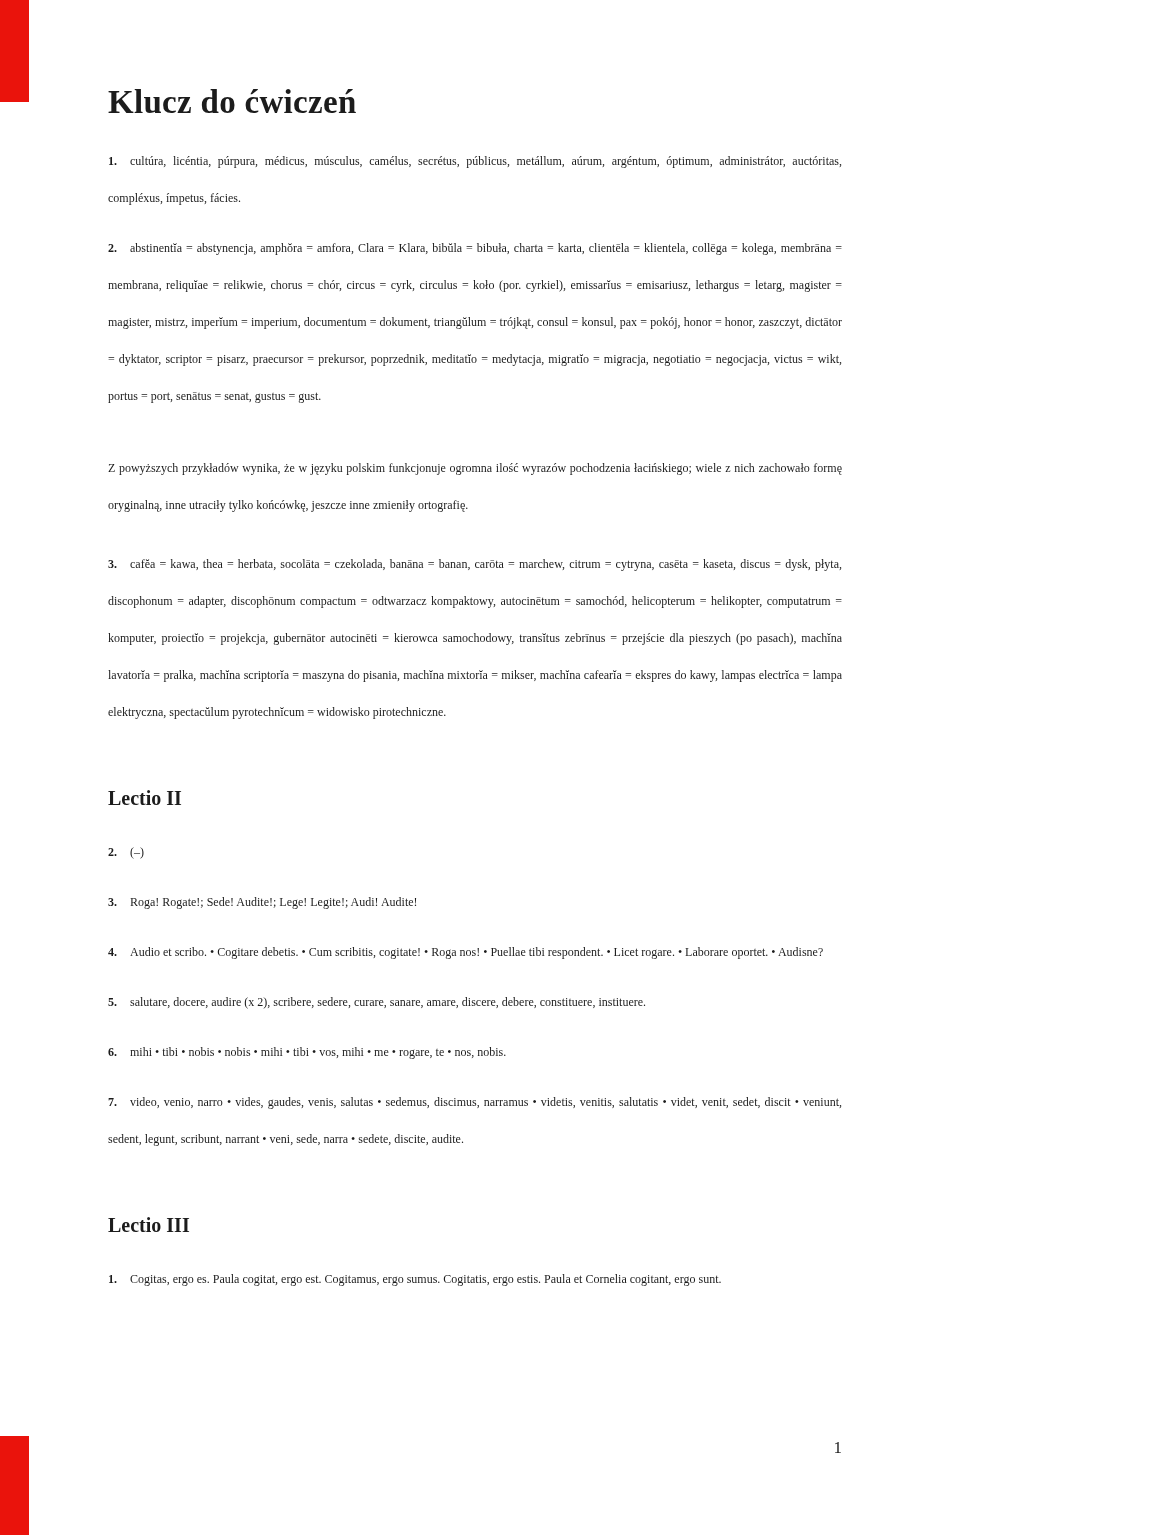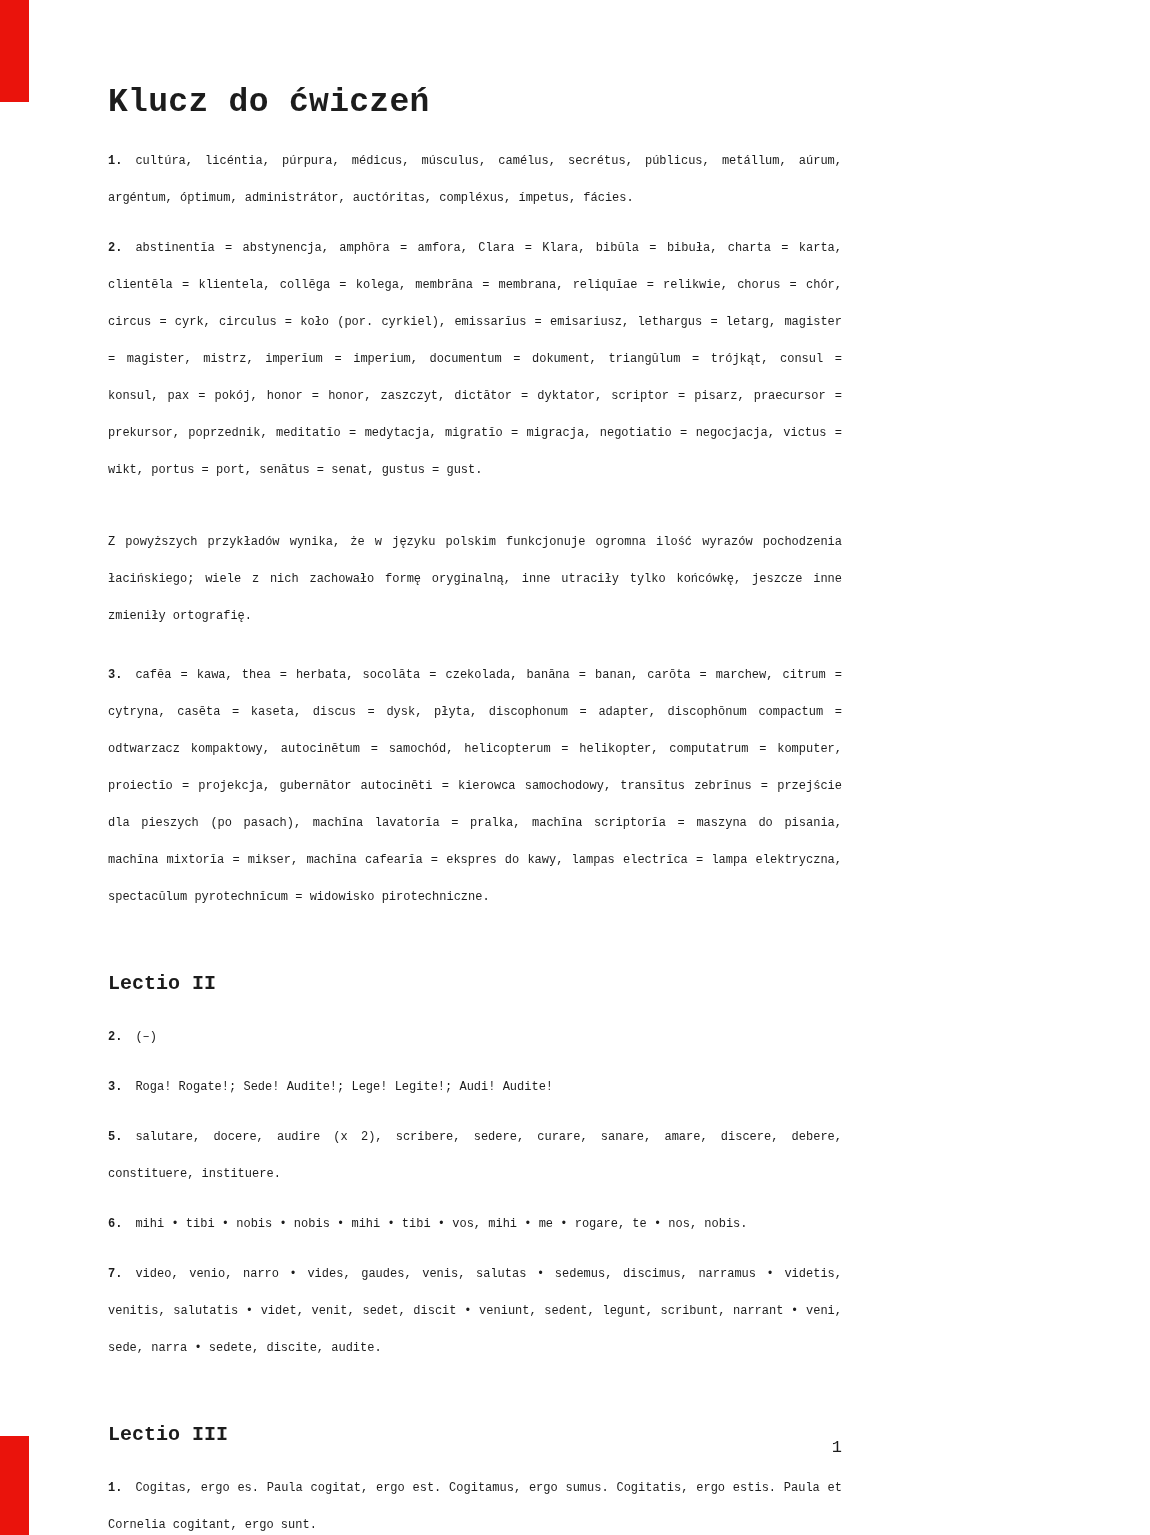--- a/index.html
+++ b/index.html
@@ -7,21 +7,21 @@
     padding: 0;
     background: #ffffff;
   }
   .page {
     position: relative;
     width: 948px;
     height: 1535px;
     background: #ffffff;
     box-sizing: border-box;
     padding: 84px 106px 0 108px;
-    font-family: Liberation Mono, monospace;
+    font-family: Liberation Serif, serif;
     color: #1c1c1c;
     overflow: hidden;
   }
   .red-mark {
     position: absolute;
     left: 0;
     width: 29px;
     background: #ea130c;
   }
   .red-mark.top { top: 0; height: 102px; }
@@ -80,20 +80,21 @@
 
   <p class="item"><span class="num">3.</span><span>cafĕa = kawa, thea = herbata, socolāta = czekolada, banāna = banan, carōta = marchew, citrum = cytryna, casēta = kaseta, discus = dysk, płyta, discophonum = adapter, discophōnum compactum = odtwarzacz kompaktowy, autocinētum = samochód, helicopterum = helikopter, computatrum = komputer, proiectĭo = projekcja, gubernātor autocinēti = kierowca samochodowy, transĭtus zebrīnus = przejście dla pieszych (po pasach), machĭna lavatorĭa = pralka, machĭna scriptorĭa = maszyna do pisania, machĭna mixtorĭa = mikser, machĭna cafearĭa = ekspres do kawy, lampas electrĭca = lampa elektryczna, spectacŭlum pyrotechnĭcum = widowisko pirotechniczne.</span></p>
 
   <h2 class="section-heading">Lectio II</h2>
 
 
   <p class="item"><span class="num">2.</span><span>(–)</span></p>
 
   <p class="item"><span class="num">3.</span><span>Roga! Rogate!; Sede! Audite!; Lege! Legite!; Audi! Audite!</span></p>
 
+  <p class="item"><span class="num">4.</span><span>Audio et scribo. • Cogitare debetis. • Cum scribitis, cogitate! • Roga nos! • Puellae tibi respondent. • Licet rogare. • Laborare oportet. • Audisne?</span></p>
 
   <p class="item"><span class="num">5.</span><span>salutare, docere, audire (x 2), scribere, sedere, curare, sanare, amare, discere, debere, constituere, instituere.</span></p>
 
   <p class="item"><span class="num">6.</span><span>mihi • tibi • nobis • nobis • mihi • tibi • vos, mihi • me • rogare, te • nos, nobis.</span></p>
 
   <p class="item"><span class="num">7.</span><span>video, venio, narro • vides, gaudes, venis, salutas • sedemus, discimus, narramus • videtis, venitis, salutatis • videt, venit, sedet, discit • veniunt, sedent, legunt, scribunt, narrant • veni, sede, narra • sedete, discite, audite.</span></p>
 
   <h2 class="section-heading">Lectio III</h2>
 
   <p class="item"><span class="num">1.</span><span>Cogitas, ergo es. Paula cogitat, ergo est. Cogitamus, ergo sumus. Cogitatis, ergo estis. Paula et Cornelia cogitant, ergo sunt.</span></p>

